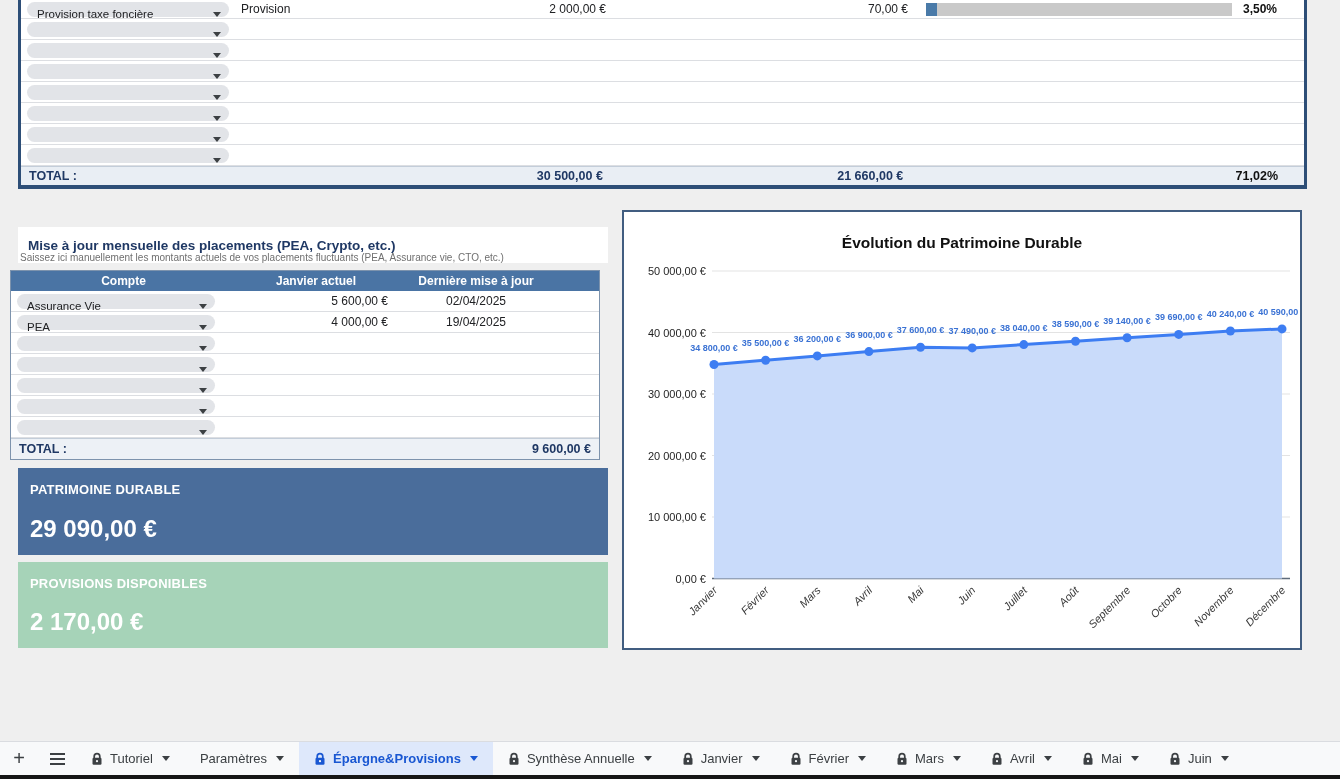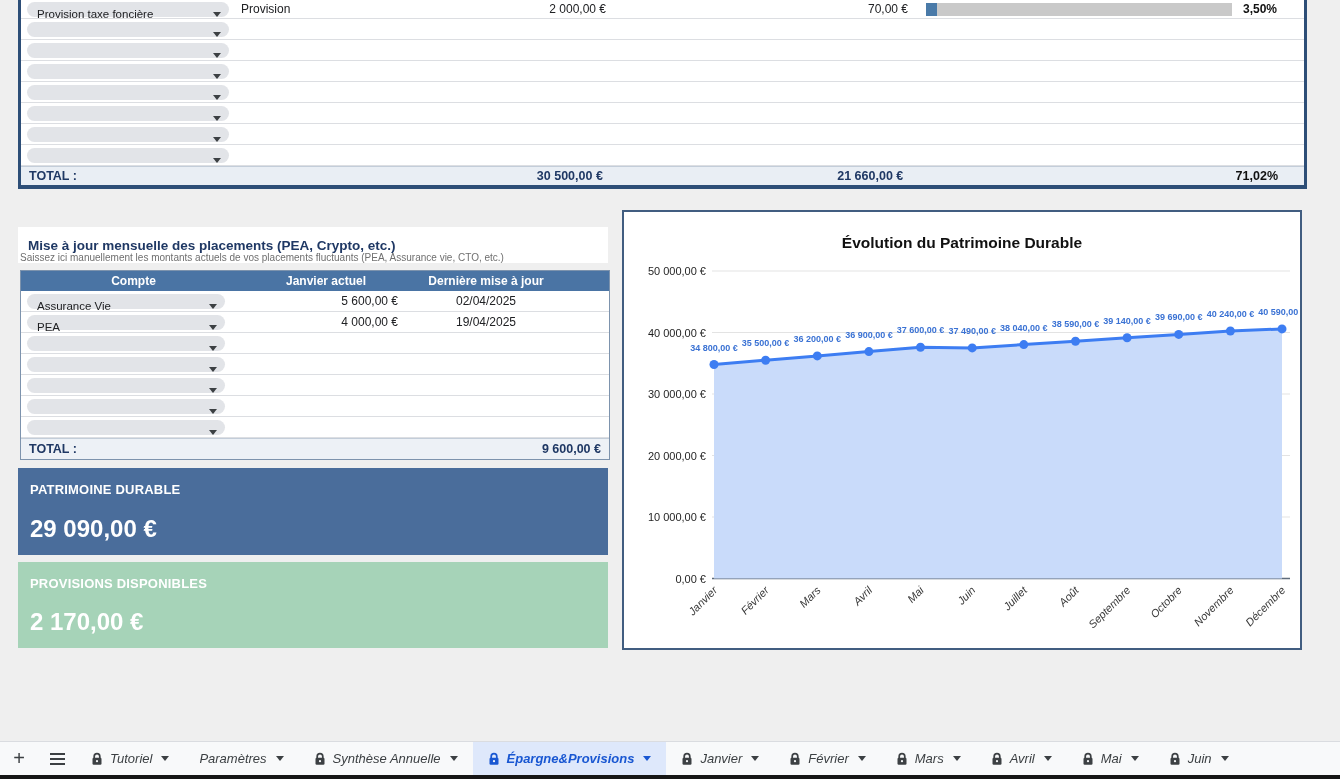--- a/index.html
+++ b/index.html
@@ -29,21 +29,21 @@
 
   .pbar { height:13px; background:#c9c9c9; position:relative; }
   .pbar .pfill { height:100%; background:#4a7aa8; }
 
   
   .sec2-title { position:absolute; left:18px; top:227px; width:590px; height:36px; background:#fff;
                 display:flex; align-items:center; padding-left:10px;
                 font-weight:bold; font-size:13.5px; color:#1f3864; }
   .sec2-sub { position:absolute; left:20px; top:252px; width:600px; font-size:10px; color:#6f6f6f; }
 
-  .table2 { position:absolute; left:20px; top:270px; width:590px; background:#fff; border:1.5px solid #7d93ad; }
+  .table2 { position:absolute; left:10px; top:270px; width:590px; background:#fff; border:1.5px solid #7d93ad; }
   .t2-head { display:flex; align-items:center; height:20px; background:#4a74a4; color:#fff;
              font-weight:bold; font-size:12px; }
   .t2-row { display:flex; align-items:center; height:21px; border-bottom:1px solid #dcdee2; font-size:12px; }
   .t2-c1 { width:225px; display:flex; align-items:center; }
   .t2-c2 { width:160px; text-align:right; padding-right:8px; }
   .t2-c3 { width:160px; text-align:center; }
   .t2-c4 { flex:1; }
   .t2-head .t2-c1, .t2-head .t2-c2 { text-align:center; display:block; padding-right:0; }
   .table2 .chip { width:198px; }
   .t2-total { display:flex; align-items:center; justify-content:space-between; height:21px; background:#edf1f6;
@@ -62,21 +62,21 @@
   .chart-title { text-align:center; padding-top:22px; font-weight:bold; font-size:15.5px; color:#111; }
   .chart-card svg { position:absolute; left:0; top:0; }
 
   
   .tabbar { position:absolute; left:0; top:741px; width:1340px; height:34px; background:#f8f9fa;
             border-top:1px solid #dadce0; display:flex; align-items:stretch; }
   .bottom-strip { position:absolute; left:0; top:775px; width:1340px; height:4px; background:#161616; }
   .tb-btn { width:38px; display:flex; align-items:center; justify-content:center; font-size:20px;
             color:#3c4043; cursor:pointer; }
   .sheet-tab { display:flex; align-items:center; gap:7px; padding:0 15px; font-size:13px; font-weight:500;
-               color:#3c4043; cursor:pointer; white-space:nowrap;font-style:italic; }
+               color:#3c4043; cursor:pointer; white-space:nowrap; }
   .sheet-tab .tcaret { width:0; height:0; border-left:4px solid transparent; border-right:4px solid transparent;
                        border-top:5px solid #3c4043; margin-left:2px; }
   .sheet-tab.active { background:#dee8fb; color:#1957d2; font-weight:bold; }
   .sheet-tab.active .tcaret { border-top-color:#1957d2; }
   .lock { width:12px; height:14px; color:#3c4043; flex:0 0 auto; }
   .sheet-tab.active .lock { color:#1957d2; }
   .hamb { display:flex; flex-direction:column; gap:3px; }
   .hamb i { display:block; width:15px; height:2px; background:#3c4043; }
 </style>
 </head>
@@ -330,38 +330,38 @@
       <circle cx="6" cy="9.2" r="1.1" fill="#f8f9fa"></circle>
     </svg>
     <span class="tlabel">Tutoriel</span>
     <span class="tcaret"></span>
   </div>
       <div class="sheet-tab">
 
     <span class="tlabel">Paramètres</span>
     <span class="tcaret"></span>
   </div>
+      <div class="sheet-tab active">
+    <svg class="lock" viewBox="0 0 12 14">
+      <path d="M3.2 6 V4.4 a2.8 2.8 0 0 1 5.6 0 V6" stroke="currentColor" stroke-width="1.7" fill="none"></path>
+      <rect x="1.5" y="5.8" width="9" height="7" rx="1.2" fill="currentColor"></rect>
+      <circle cx="6" cy="9.2" r="1.1" fill="#f8f9fa"></circle>
+    </svg>
+    <span class="tlabel">Épargne&amp;Provisions</span>
+    <span class="tcaret"></span>
+  </div>
       <div class="sheet-tab">
     <svg class="lock" viewBox="0 0 12 14">
       <path d="M3.2 6 V4.4 a2.8 2.8 0 0 1 5.6 0 V6" stroke="currentColor" stroke-width="1.7" fill="none"></path>
       <rect x="1.5" y="5.8" width="9" height="7" rx="1.2" fill="currentColor"></rect>
       <circle cx="6" cy="9.2" r="1.1" fill="#f8f9fa"></circle>
     </svg>
     <span class="tlabel">Synthèse Annuelle</span>
     <span class="tcaret"></span>
   </div>
-      <div class="sheet-tab active">
-    <svg class="lock" viewBox="0 0 12 14">
-      <path d="M3.2 6 V4.4 a2.8 2.8 0 0 1 5.6 0 V6" stroke="currentColor" stroke-width="1.7" fill="none"></path>
-      <rect x="1.5" y="5.8" width="9" height="7" rx="1.2" fill="currentColor"></rect>
-      <circle cx="6" cy="9.2" r="1.1" fill="#f8f9fa"></circle>
-    </svg>
-    <span class="tlabel">Épargne&amp;Provisions</span>
-    <span class="tcaret"></span>
-  </div>
       <div class="sheet-tab">
     <svg class="lock" viewBox="0 0 12 14">
       <path d="M3.2 6 V4.4 a2.8 2.8 0 0 1 5.6 0 V6" stroke="currentColor" stroke-width="1.7" fill="none"></path>
       <rect x="1.5" y="5.8" width="9" height="7" rx="1.2" fill="currentColor"></rect>
       <circle cx="6" cy="9.2" r="1.1" fill="#f8f9fa"></circle>
     </svg>
     <span class="tlabel">Janvier</span>
     <span class="tcaret"></span>
   </div>
       <div class="sheet-tab">

